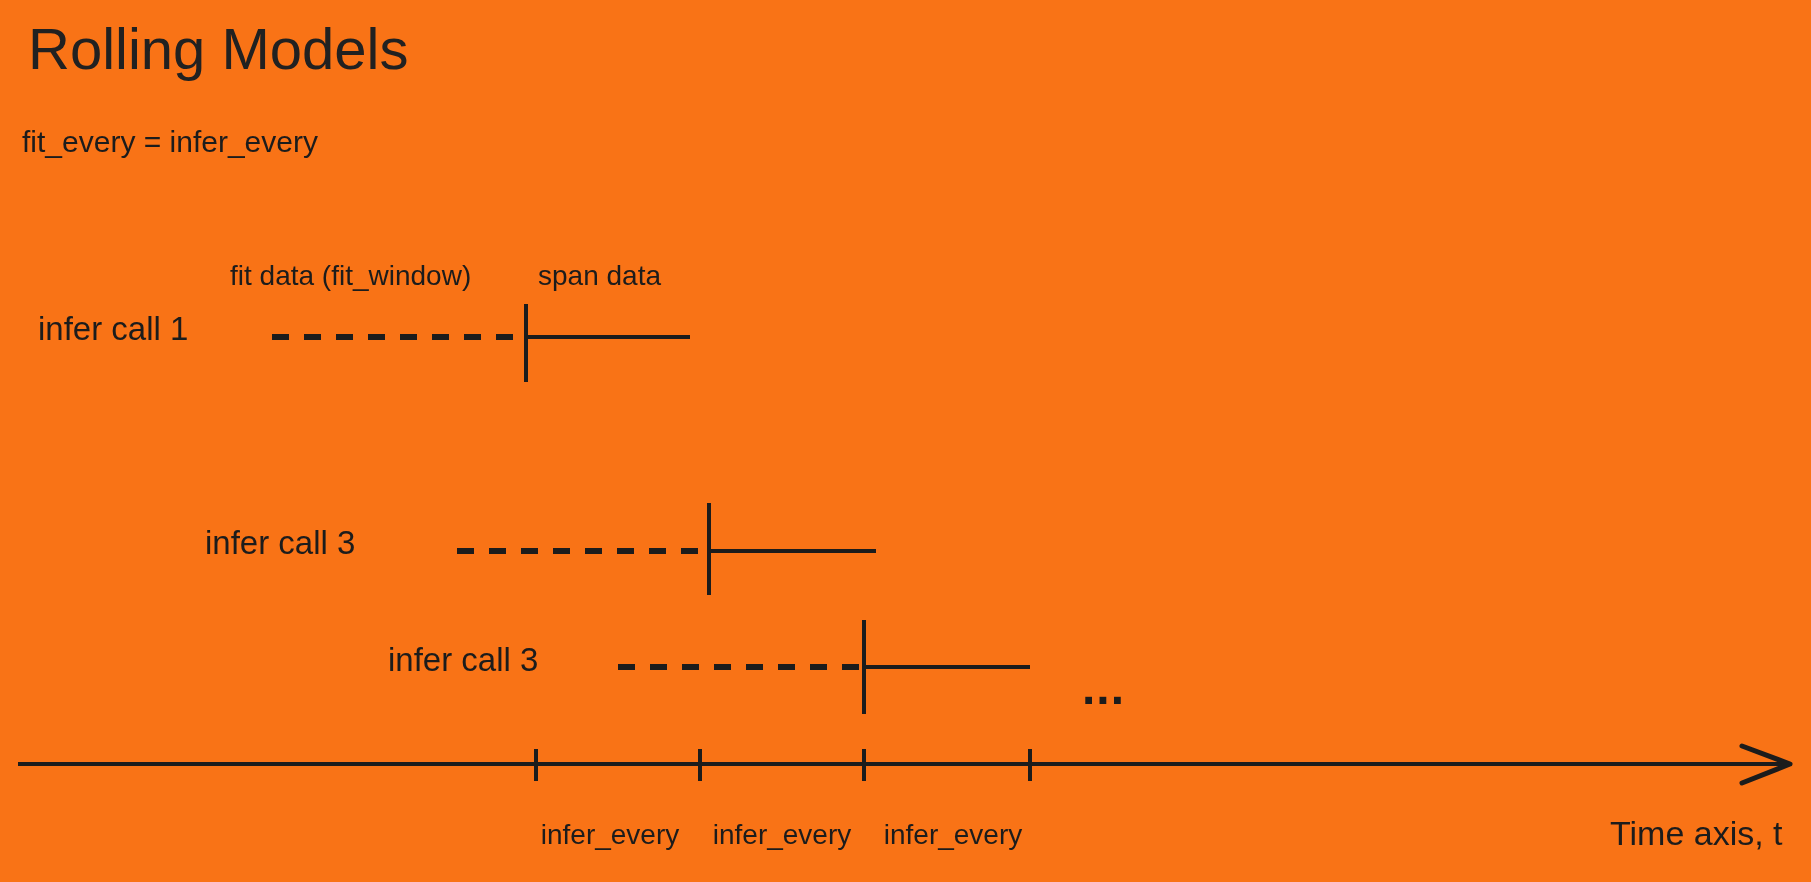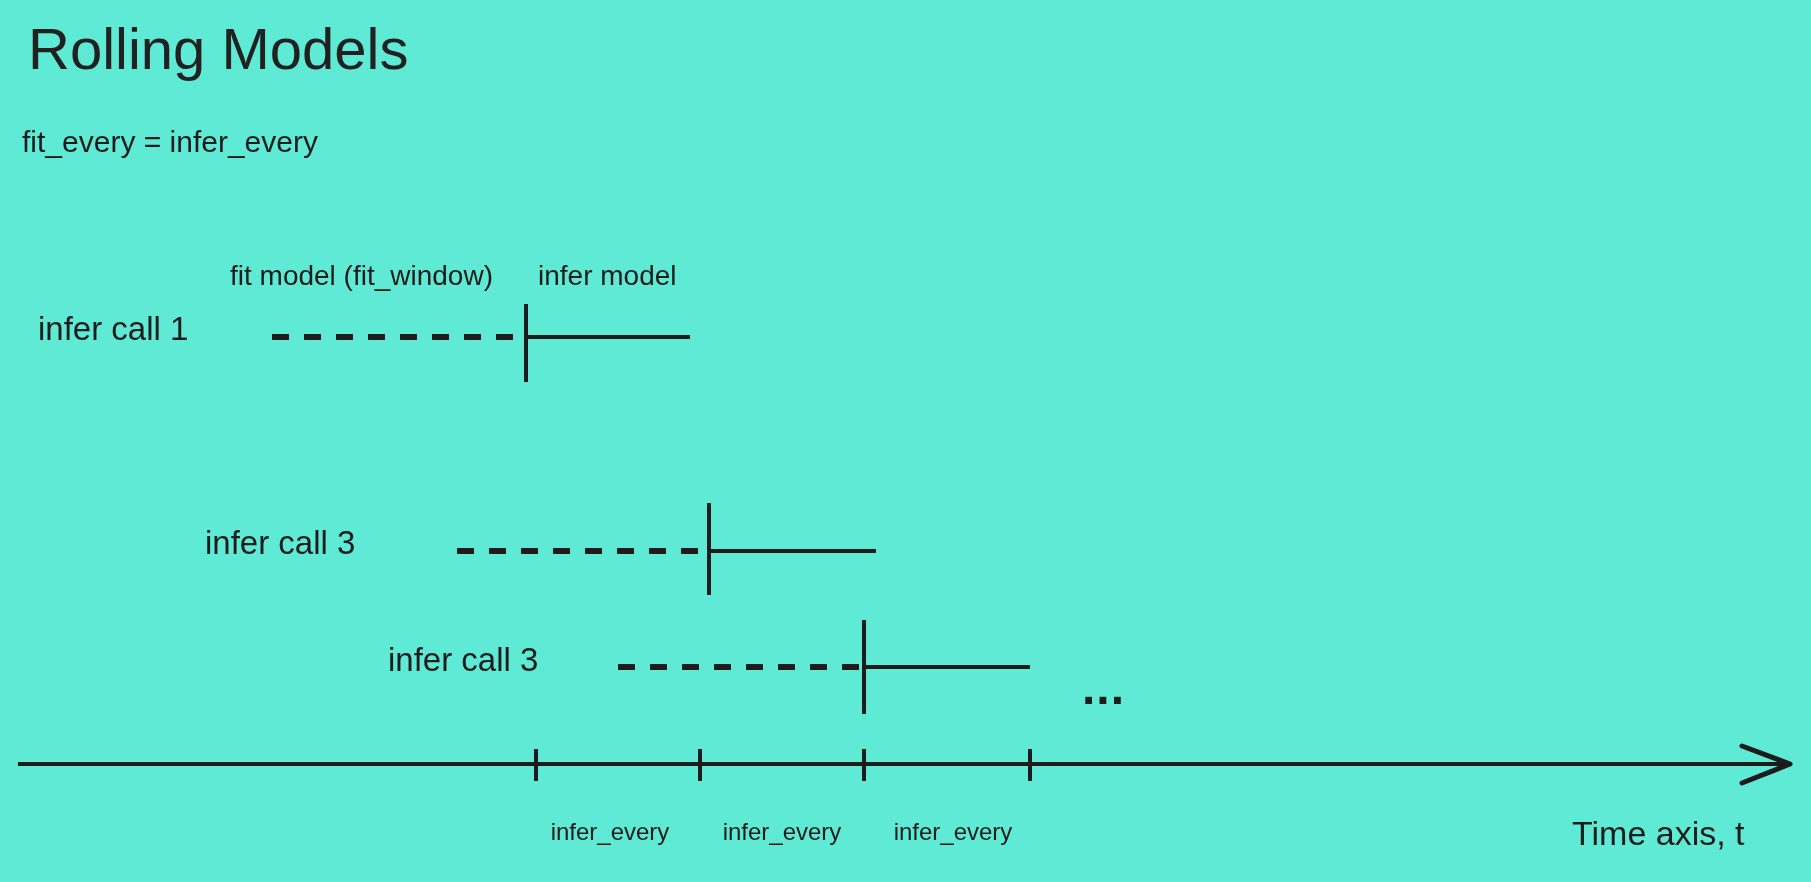--- a/index.html
+++ b/index.html
@@ -4,21 +4,21 @@
 <style>
   html, body {
     margin: 0;
     padding: 0;
     background: #ffffff;
   }
   .stage {
     position: relative;
     width: 1811px;
     height: 882px;
-    background: #5eead4;
+    background: #f97316;
     font-family: "Liberation Sans", sans-serif;
     color: #1c1c1c;
     overflow: hidden;
   }
   .abs { position: absolute; white-space: nowrap; }
   .title {
     left: 28px; top: 16px;
     font-size: 58px;
     line-height: 1.15;
     color: #212121;
@@ -49,29 +49,29 @@
   }
   .ellipsis {
     left: 1082px; top: 660px;
     font-size: 48px;
     font-weight: bold;
     line-height: 55px;
     letter-spacing: 1px;
   }
   .interval-label {
     top: 818px;
-    font-size: 24px;
+    font-size: 28px;
     line-height: 1.2;
     transform: translateX(-50%);
   }
   .interval-label-1 { left: 610px; }
   .interval-label-2 { left: 782px; }
   .interval-label-3 { left: 953px; }
   .axis-label {
-    left: 1572px; top: 813px;
+    left: 1610px; top: 813px;
     font-size: 34px;
     line-height: 1.2;
   }
   svg.diagram-lines {
     position: absolute;
     left: 0; top: 0;
     width: 1811px;
     height: 882px;
   }
   svg .stroke { stroke: #1c1c1c; fill: none; }
@@ -107,22 +107,22 @@
       <line class="stroke" x1="536" y1="749" x2="536" y2="781" stroke-width="4"></line>
       <line class="stroke" x1="700" y1="749" x2="700" y2="781" stroke-width="4"></line>
       <line class="stroke" x1="864" y1="749" x2="864" y2="781" stroke-width="4"></line>
       <line class="stroke" x1="1030" y1="749" x2="1030" y2="781" stroke-width="4"></line>
     </g>
   </svg>
 
   <div class="abs title">Rolling Models</div>
   <div class="abs subtitle">fit_every = infer_every</div>
 
-  <div class="abs seg-label fit-data-label">fit model (fit_window)</div>
-  <div class="abs seg-label infer-data-label">infer model</div>
+  <div class="abs seg-label fit-data-label">fit data (fit_window)</div>
+  <div class="abs seg-label infer-data-label">span data</div>
 
   <div class="abs row-label row-label-1">infer call 1</div>
   <div class="abs row-label row-label-2">infer call 3</div>
   <div class="abs row-label row-label-3">infer call 3</div>
 
 
   <div class="abs ellipsis">...</div>
 
   <div class="abs interval-label interval-label-1">infer_every</div>
   <div class="abs interval-label interval-label-2">infer_every</div>

